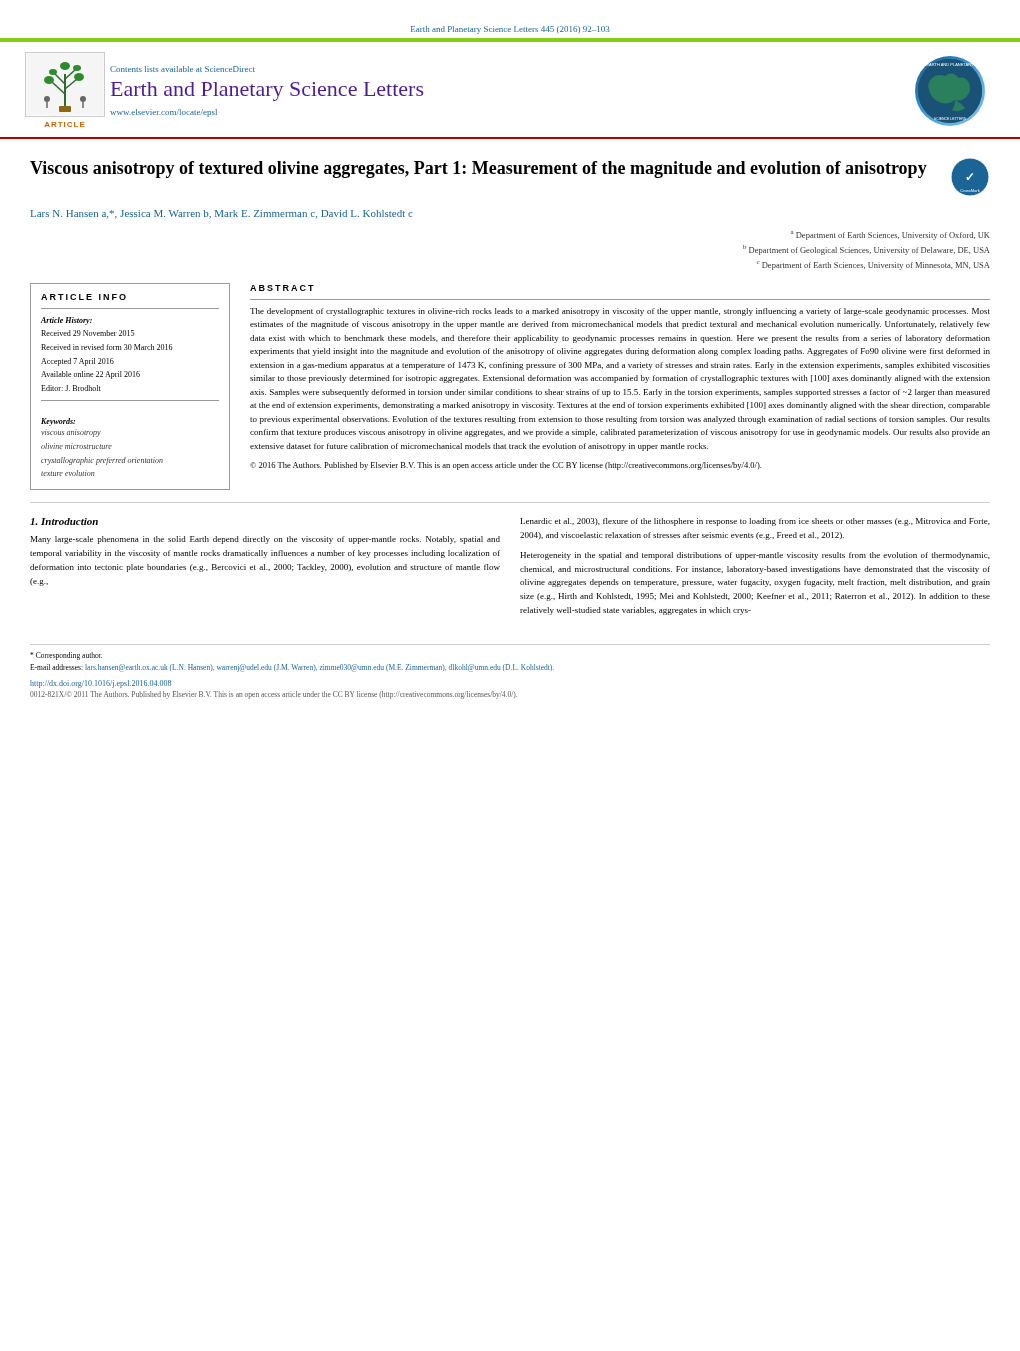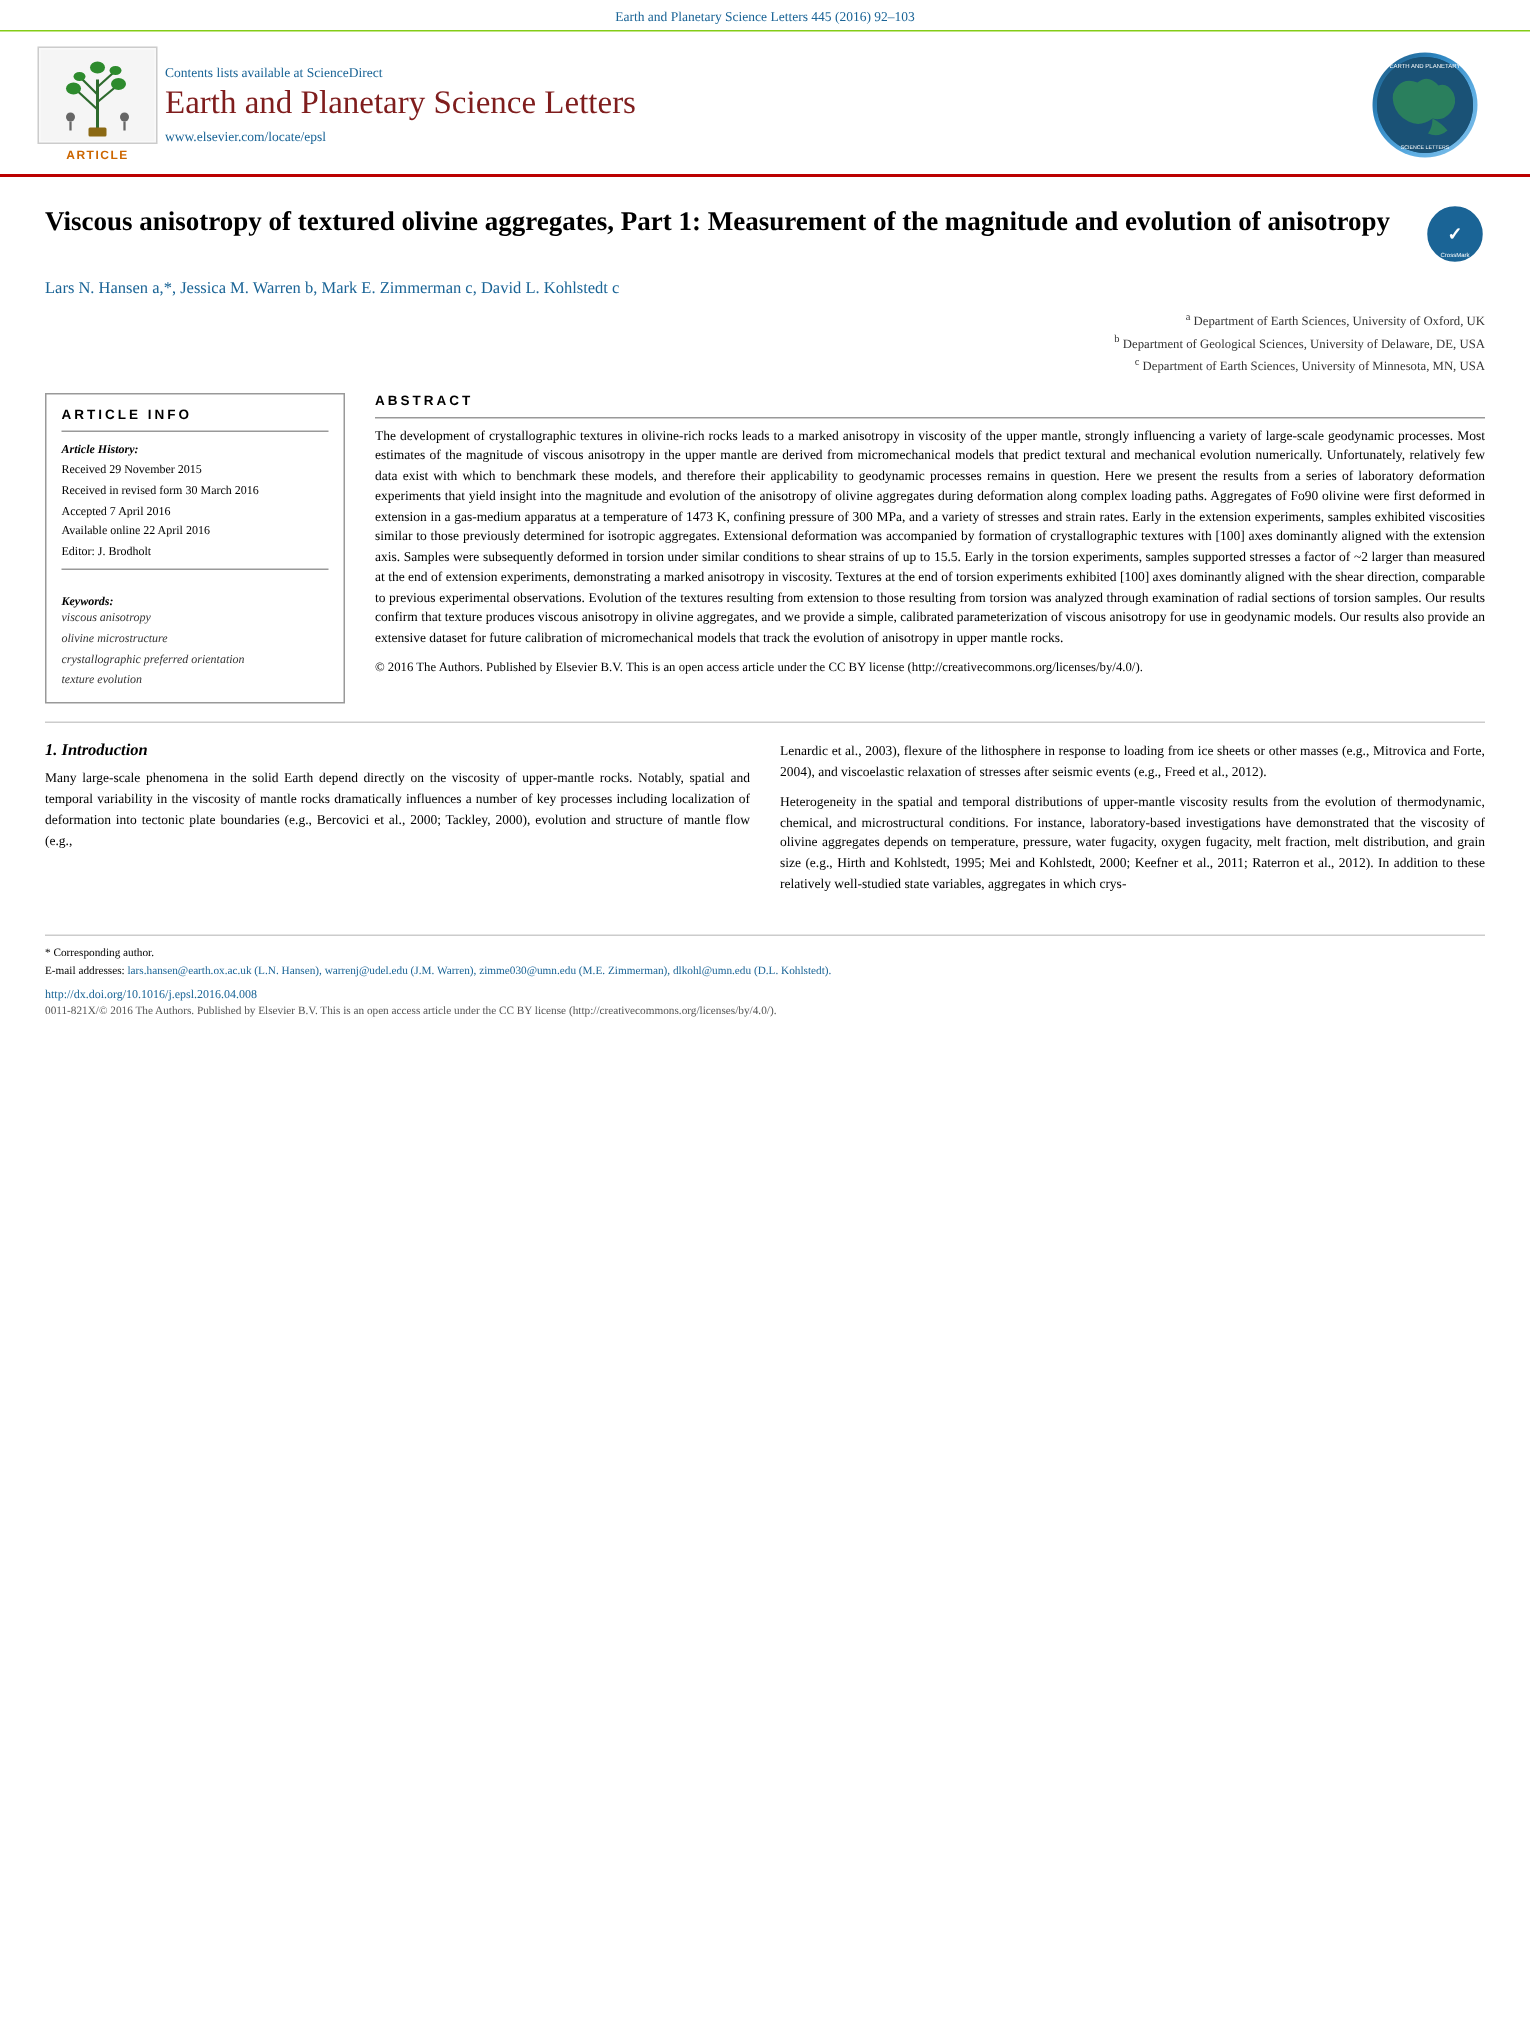--- a/index.html
+++ b/index.html
@@ -15,23 +15,24 @@
       width: 1020px;
       min-height: 1351px;
       background: #fff;
       padding: 0;
     }
 
     
     .journal-bar {
       text-align: center;
       padding: 6px 0 4px 0;
-      border-bottom: 1px solid #84cc16;
+      border-bottom: 4px solid #84cc16;
       font-size: 9px;
       color: #1a6496;
+      margin-top: 18px;
     }
 
     
     .header-section {
       display: flex;
       align-items: center;
       padding: 10px 30px 8px 20px;
       border-bottom: 2px solid #b00;
     }
     .elsevier-logo {
@@ -69,21 +70,21 @@
     }
     .contents-line {
       font-size: 9px;
       color: #555;
       margin-bottom: 2px;
     }
     .contents-line span { color: #1a6496; }
     .journal-main-title {
       font-size: 22px;
       font-family: 'Times New Roman', Times, serif;
-      color: #7f1d1d;
+      color: #4c1d95;
       font-weight: normal;
       line-height: 1.2;
     }
     .journal-url {
       font-size: 9px;
       color: #1a6496;
       margin-top: 4px;
     }
     .earth-logo {
       width: 80px;
@@ -428,17 +429,17 @@
       <div>* Corresponding author.</div>
       <div>
         <span>E-mail addresses:</span>
         <span class="link">lars.hansen@earth.ox.ac.uk (L.N. Hansen), warrenj@udel.edu (J.M. Warren), zimme030@umn.edu (M.E. Zimmerman), dlkohl@umn.edu (D.L. Kohlstedt).</span>
       </div>
     </div>
     <div class="doi-line">
       <span>http://dx.doi.org/10.1016/j.epsl.2016.04.008</span>
     </div>
     <div class="issn-line">
-      <span>0011-821X/© 2016 The Authors. Published by Elsevier B.V. This is an open access article under the CC BY license (http://creativecommons.org/licenses/by/4.0/).</span>
+      <span>0012-821X/© 2011 The Authors. Published by Elsevier B.V. This is an open access article under the CC BY license (http://creativecommons.org/licenses/by/4.0/).</span>
     </div>
   </div>
 
 </div>
 
 </body></html>

